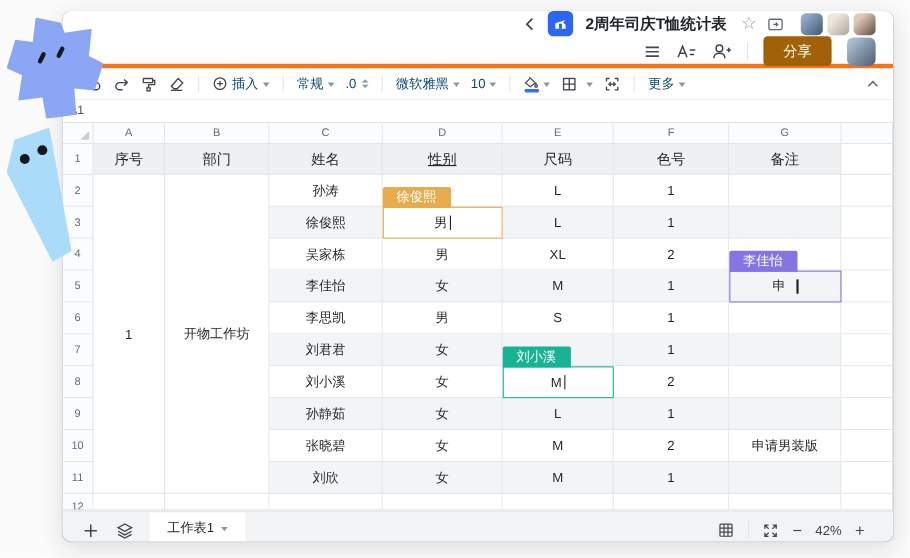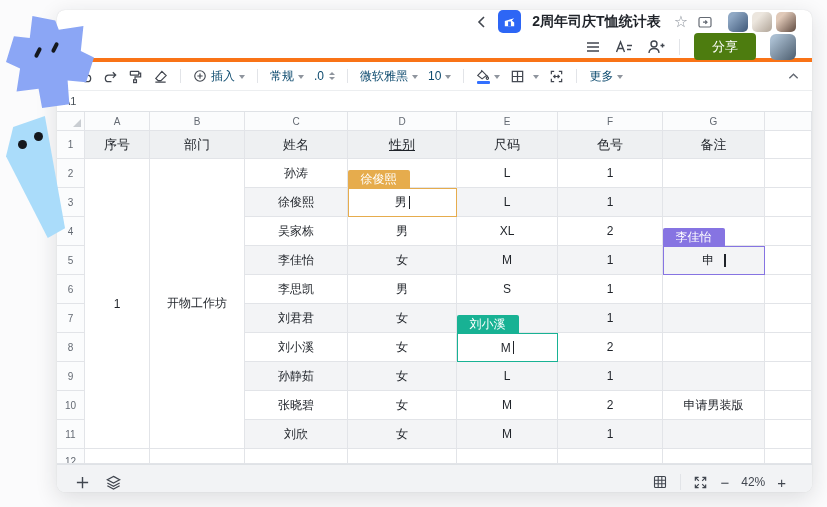--- a/index.html
+++ b/index.html
@@ -20,21 +20,21 @@
   .title{font-size:14px;font-weight:700;color:#1f2329;margin-left:2px;white-space:nowrap;}
   .star{color:#8f959e;font-size:16px;line-height:1;margin-left:4px;cursor:pointer;}
   .iconbtn{display:flex;align-items:center;justify-content:center;color:#41464f;cursor:pointer;}
   .avatars{display:flex;align-items:center;gap:4px;margin-left:6px;}
   .av{width:20px;height:20px;border-radius:5px;}
   .av1{background:linear-gradient(135deg,#8fa8c4 20%,#3f5878);}
   .av2{background:linear-gradient(135deg,#ece6de 30%,#b0a497);}
   .av3{background:linear-gradient(135deg,#e0c9b8 25%,#5f4a40);}
   .tb-right{margin-left:auto;display:flex;align-items:center;gap:14px;}
   .vdiv{width:1px;height:16px;background:#e2e4e8;}
-  .share{height:27px;padding:0 18px;border-radius:4px;background:#4d7c0f;color:#fff;font-size:13px;
+  .share{height:27px;padding:0 18px;border-radius:4px;background:#a16207;color:#fff;font-size:13px;
          display:flex;align-items:center;border:none;cursor:pointer;}
   .bigav{width:26px;height:26px;border-radius:6px;background:linear-gradient(135deg,#a9bdd0 15%,#4c5d6e);}
 
   
   .toolbar{height:28px;min-height:28px;display:flex;align-items:center;padding:0 12px 0 16px;border-bottom:1px solid #eceef0;}
   .tbtn{display:flex;align-items:center;gap:4px;padding:0 5px;height:23px;border-radius:3px;
         color:#0c4a6e;font-size:12px;cursor:pointer;white-space:nowrap;}
   .caret{width:0;height:0;border-left:3.5px solid transparent;border-right:3.5px solid transparent;border-top:4px solid #8f959e;margin-top:1px;}
   .tdiv{width:1px;height:14px;background:#e2e4e8;margin:0 7px;}
   .stepper{display:flex;flex-direction:column;gap:2px;margin-left:1px;}
@@ -358,20 +358,24 @@
       <span class="bico" style="margin-right:15px;">
         <svg width="15" height="15" viewBox="0 0 16 16" stroke="#41464f" stroke-width="1.5">
             <path d="M8 2 v12 M2 8 h12"></path>
           </svg>
       </span>
       <span class="bico">
         <svg width="17" height="17" viewBox="0 0 18 18" fill="none" stroke="#41464f" stroke-width="1.3">
             <path d="M9 2.5 L15.5 6 L9 9.5 L2.5 6 Z M2.5 9.5 L9 13 L15.5 9.5 M2.5 12.5 L9 16 L15.5 12.5"></path>
           </svg>
       </span>
+      <span class="sheettab">
+        <span>工作表1</span>
+        <span class="caret"></span>
+      </span>
       <span class="bright">
         <span class="bico">
           <svg width="16" height="16" viewBox="0 0 16 16" fill="none" stroke="#41464f" stroke-width="1.1">
               <rect x="2.5" y="2.5" width="11" height="11" rx="1"></rect>
               <path d="M6.2 2.5 v11 M9.8 2.5 v11 M2.5 6.2 h11 M2.5 9.8 h11"></path>
             </svg>
         </span>
         <span class="vdiv"></span>
         <span class="bico">
           <svg width="15" height="15" viewBox="0 0 16 16" fill="none" stroke="#41464f" stroke-width="1.3">

